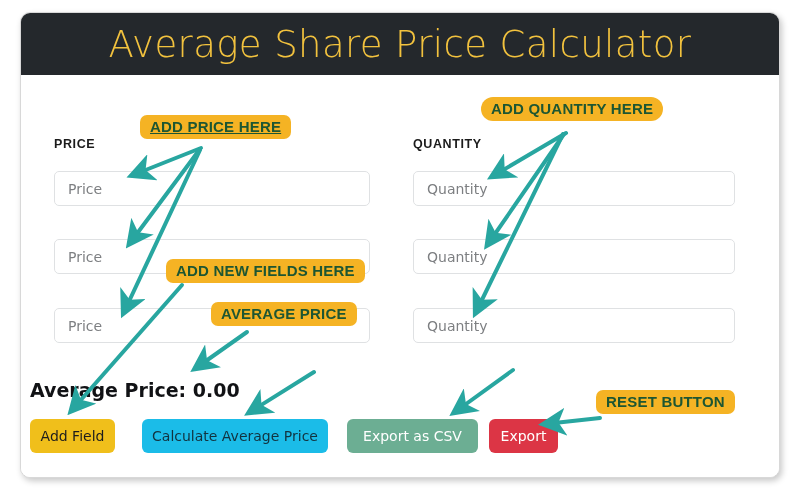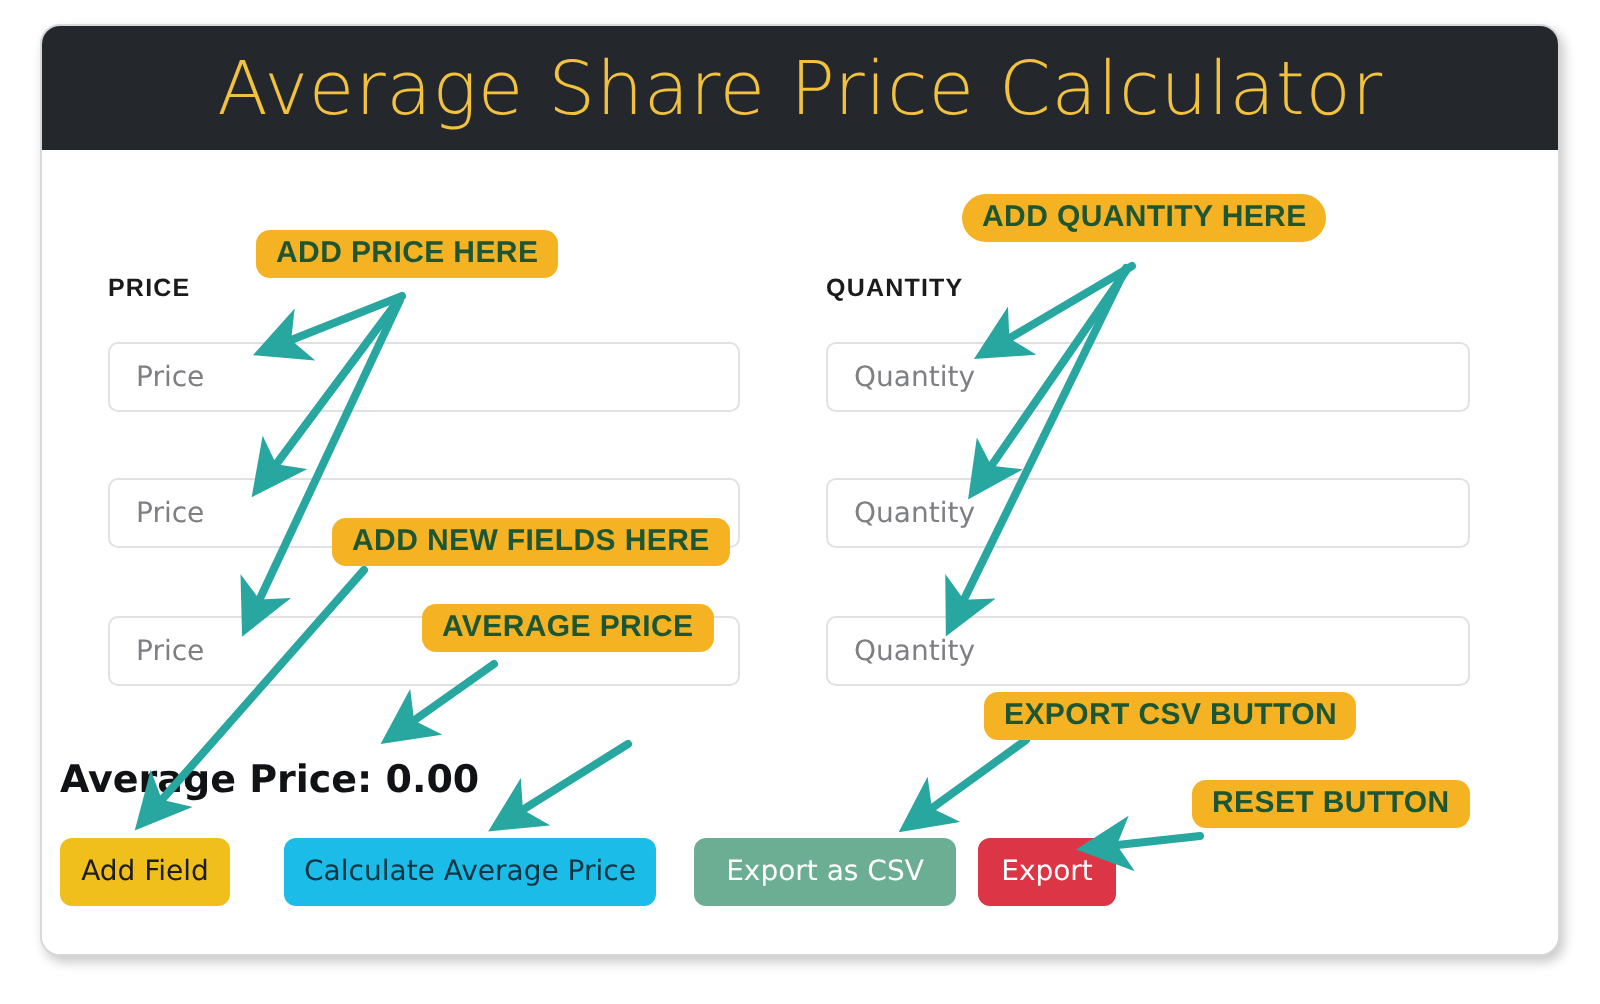--- a/index.html
+++ b/index.html
@@ -141,21 +141,21 @@
     font-size: 15px;
     font-family: "Liberation Sans", sans-serif;
     border-radius: 7px;
     padding: 4px 10px 5px 10px;
     letter-spacing: 0.2px;
     white-space: nowrap;
     line-height: 1;
     box-sizing: border-box;
   }
 
-  .a-price     { left: 128px; top: 115px; }
+  .a-price     { left: 140px; top: 115px; text-decoration: underline; }
   .a-quantity  { left: 481px; top: 97px; border-radius: 12px; }
   .a-newfields { left: 166px; top: 259px; }
   .a-average   { left: 211px; top: 302px; }
   .a-calculate { left: 274px; top: 348px; }
   .a-export    { left: 492px; top: 346px; }
   .a-reset     { left: 596px; top: 390px; }
 
   
   .arrows {
     position: absolute;
@@ -226,16 +226,15 @@
       <path d="M 513 370 L 455 412"></path>
 
       <path d="M 600 418 L 545 424"></path>
     </g>
   </svg>
 
   <div class="anno a-price">ADD PRICE HERE</div>
   <div class="anno a-quantity">ADD QUANTITY HERE</div>
   <div class="anno a-newfields">ADD NEW FIELDS HERE</div>
   <div class="anno a-average">AVERAGE PRICE</div>
-  <div class="anno a-export">EXPORT CSV BUTTON</div>
   <div class="anno a-reset">RESET BUTTON</div>
 
 </div>
 
 </body></html>

